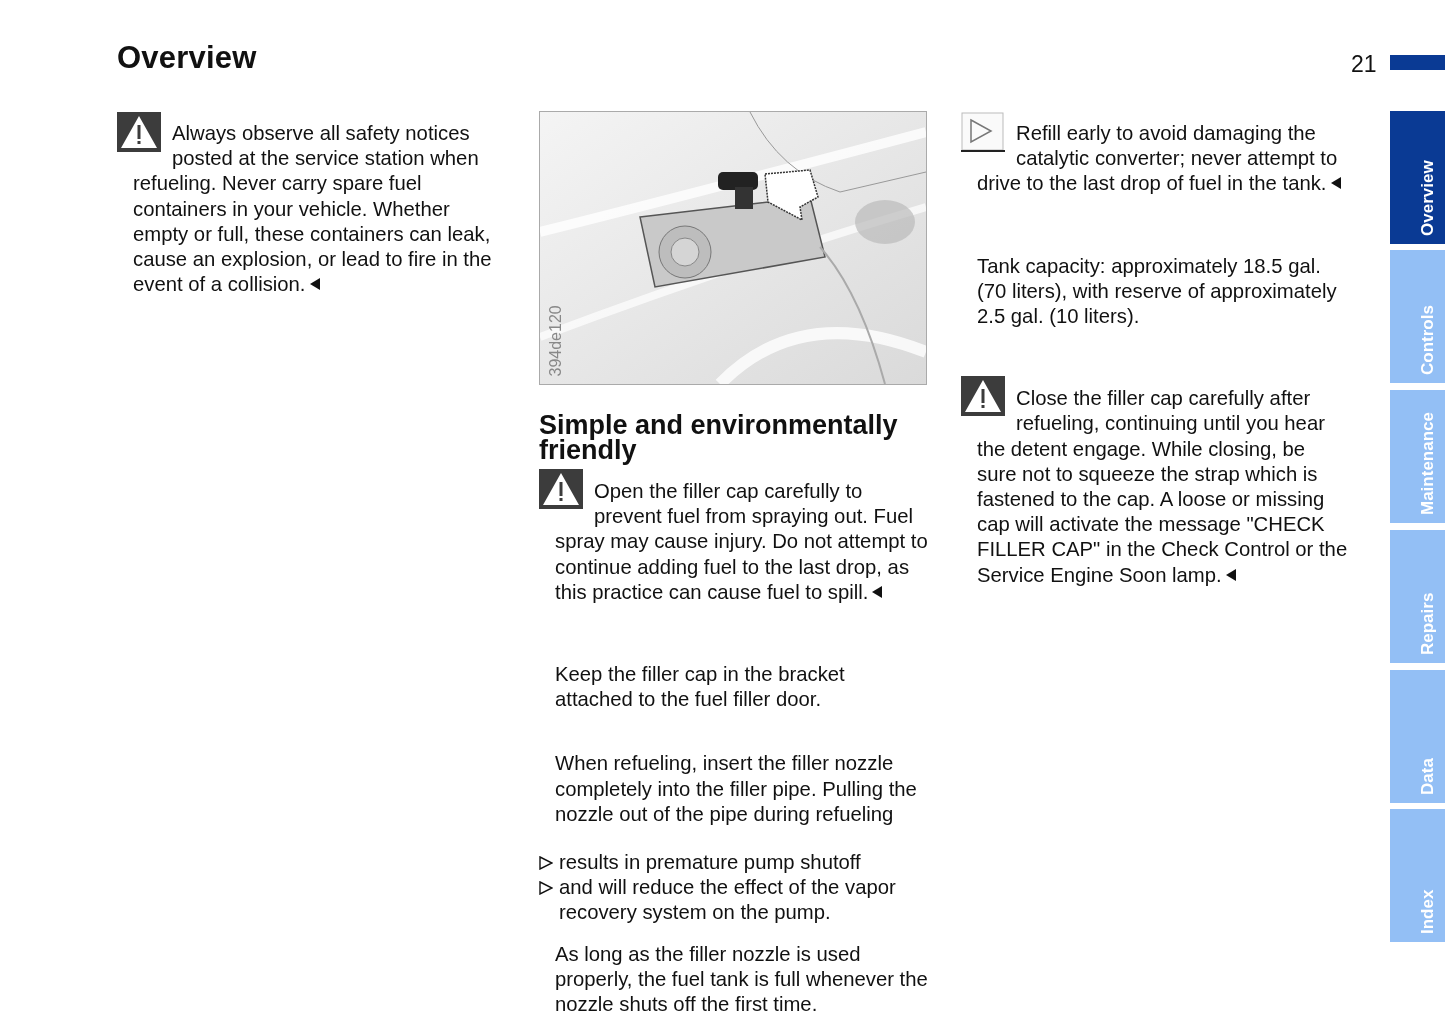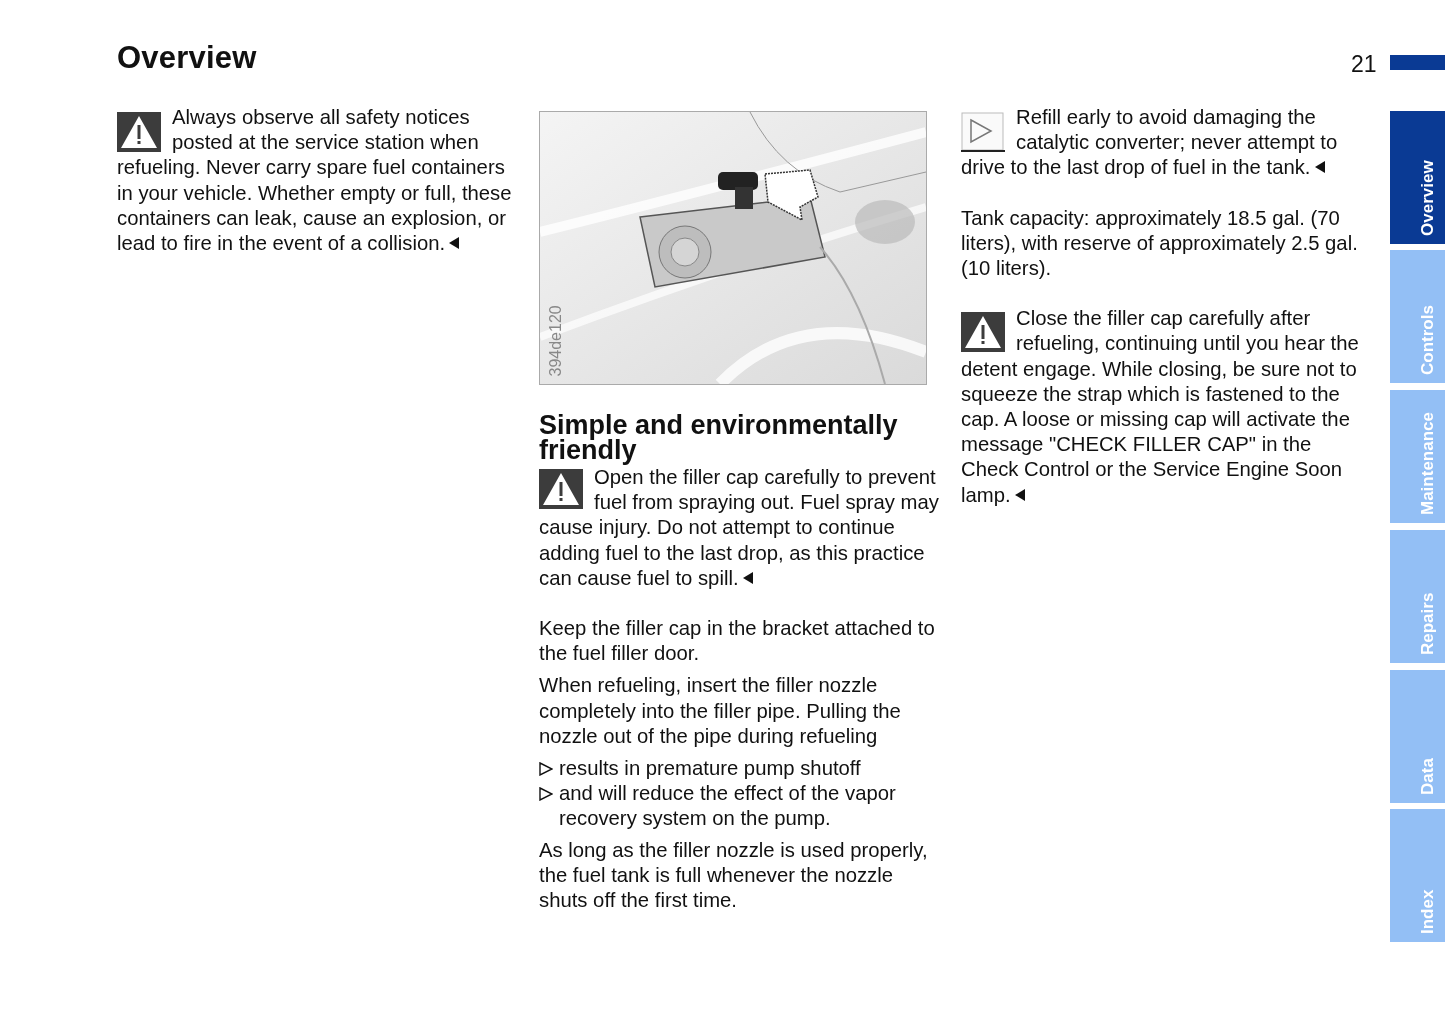--- a/index.html
+++ b/index.html
@@ -3,21 +3,21 @@
 <meta charset="utf-8">
 <style>
   html, body { margin:0; padding:0; background:#ffffff; }
   body { width:1445px; height:1019px; position:relative; overflow:hidden;
          font-family:"Liberation Sans", sans-serif; color:#111; }
   .title { position:absolute; left:117px; top:40px; font-size:31px; font-weight:bold; letter-spacing:0.2px; }
   .page-num { position:absolute; left:1351px; top:51px; font-size:23px; color:#111; }
   .page-bar { position:absolute; left:1390px; top:55px; width:55px; height:15px; background:#0a3a94; }
 
   .col { position:absolute; font-size:20.3px; line-height:25.2px; }
-  .col p { margin:0; }
+  .col p { margin:16px; }
   .col1 { left:117px; top:105px; width:405px; }
   .col2 { left:539px; top:105px; width:405px; }
   .col3 { left:961px; top:105px; width:405px; }
 
   .warn-icon { float:left; width:44px; height:40px; margin:7px 11px 0 0; background:#3c3c3c; position:relative; }
   .warn-icon svg { position:absolute; left:0; top:0; }
   .note-icon { float:left; width:44px; height:40px; margin:7px 11px 0 0; position:relative; }
   .end-mark { display:inline-block; width:0; height:0; border-top:6px solid transparent; border-bottom:6px solid transparent; border-right:10px solid #111; margin-left:4px; vertical-align:1px; }
 
   .figure { position:absolute; left:539px; top:111px; width:386px; height:272px; border:1px solid #aaa; background:#ececec; overflow:hidden; }

